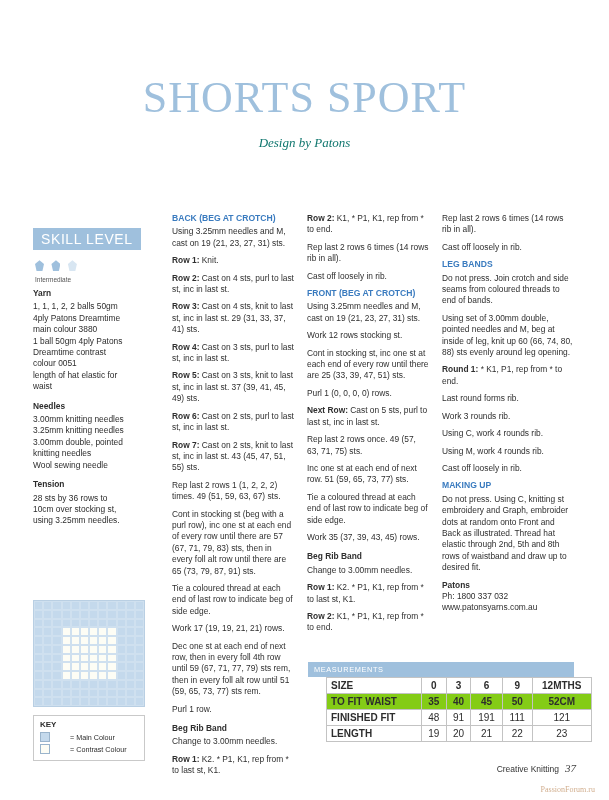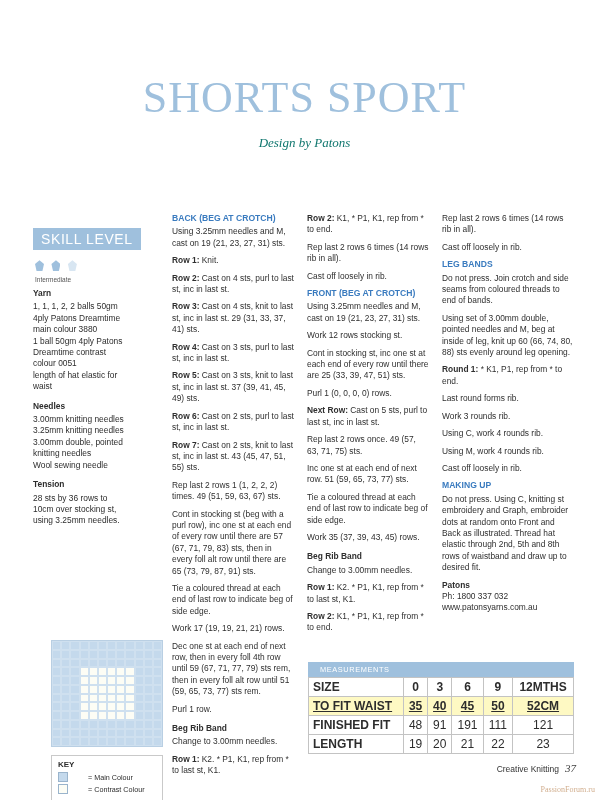--- a/index.html
+++ b/index.html
@@ -64,21 +64,21 @@
     clip-path:polygon(50% 0,100% 35%,82% 100%,18% 100%,0 35%);
     vertical-align:middle;
   }
   .skill-dot.off{background:#d8e6f2;}
   .skill-label{font-size:6.5px;color:#555;margin-left:2px;}
 
   .needs-wrap{position:absolute;left:33px;top:280px;width:124px;}
   .needs-body{margin-top:8px;font-size:8.4px;line-height:11.4px;}
 
   
-  .chart-wrap{position:absolute;left:51px;top:600px;width:124px;margin-top:40px;}
+  .chart-wrap{position:absolute;left:33px;top:600px;width:124px;}
   .chart{
     width:110px;height:105px;background:#eef4fa;
     border:1px solid #b9cfe3;
     display:grid;
     grid-template-columns:repeat(12,1fr);
     grid-template-rows:repeat(12,1fr);
   }
   .chart div{border:.5px solid #cfe0ef;}
   .cell-m{background:#c4d9ec;}
   .cell-c{background:#fdfdf5;}
@@ -91,26 +91,26 @@
   .key-row{padding:1px 6px;display:flex;align-items:center;gap:20px;}
   .sw{width:8px;height:8px;border:1px solid #9ab4cc;display:inline-block;}
   .sw.m{background:#c4d9ec;}
   .sw.c{background:#fdfdf5;}
 
   
   .meas{
     position:absolute;left:308px;top:662px;width:266px;
     font-size:7.2px;border-collapse:collapse;
   }
-  .meas .band{display:block;padding:3px 12px;font-size:7.4px;}
-  table{border-collapse:collapse;width:100%;font-size:12px;}
+  .meas .band{display:block;padding:3px 6px;font-size:7.4px;}
+  table{border-collapse:collapse;width:100%;font-size:10px;margin-left:18px;}
   td,th{border:1px solid #c3c3c3;padding:2px 4px;text-align:center;}
   th:first-child,td:first-child{text-align:left;font-weight:bold;width:86px;}
   .rowhdr td{background:#ffffff;font-weight:bold;}
-  .hl{background:#fef9c3;font-weight:bold;text-decoration:underline;}
+  .hl{background:#84cc16;font-weight:bold;}
 
   
   .footer{
     position:absolute;right:33px;bottom:26px;
     font-size:8.5px;color:#333;
   }
   .footer .pg{
     font-family:"Liberation Serif", serif;
     font-style:italic;font-size:11px;margin-left:6px;color:#444;
   }

